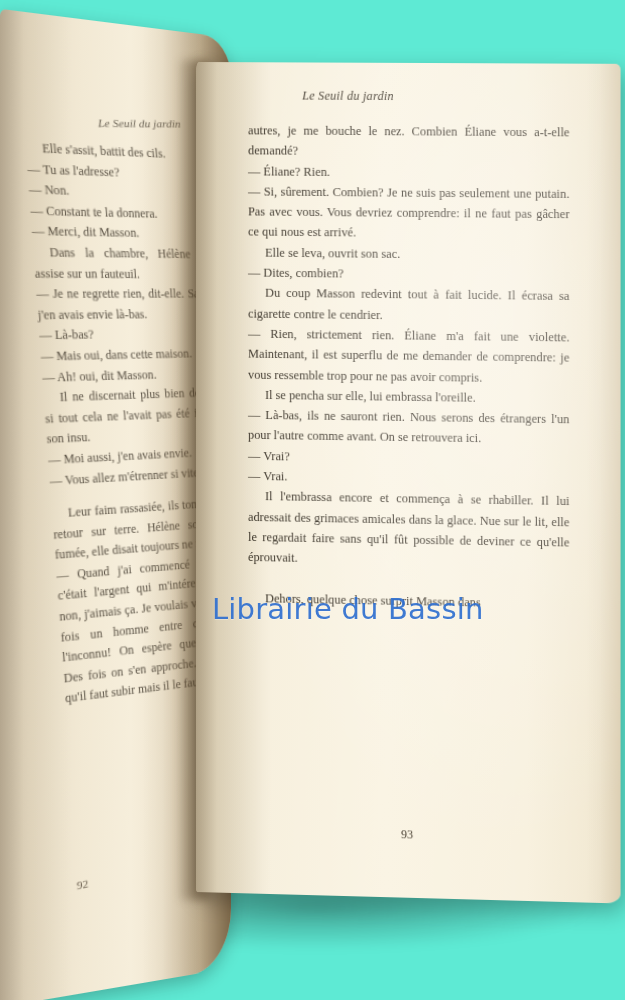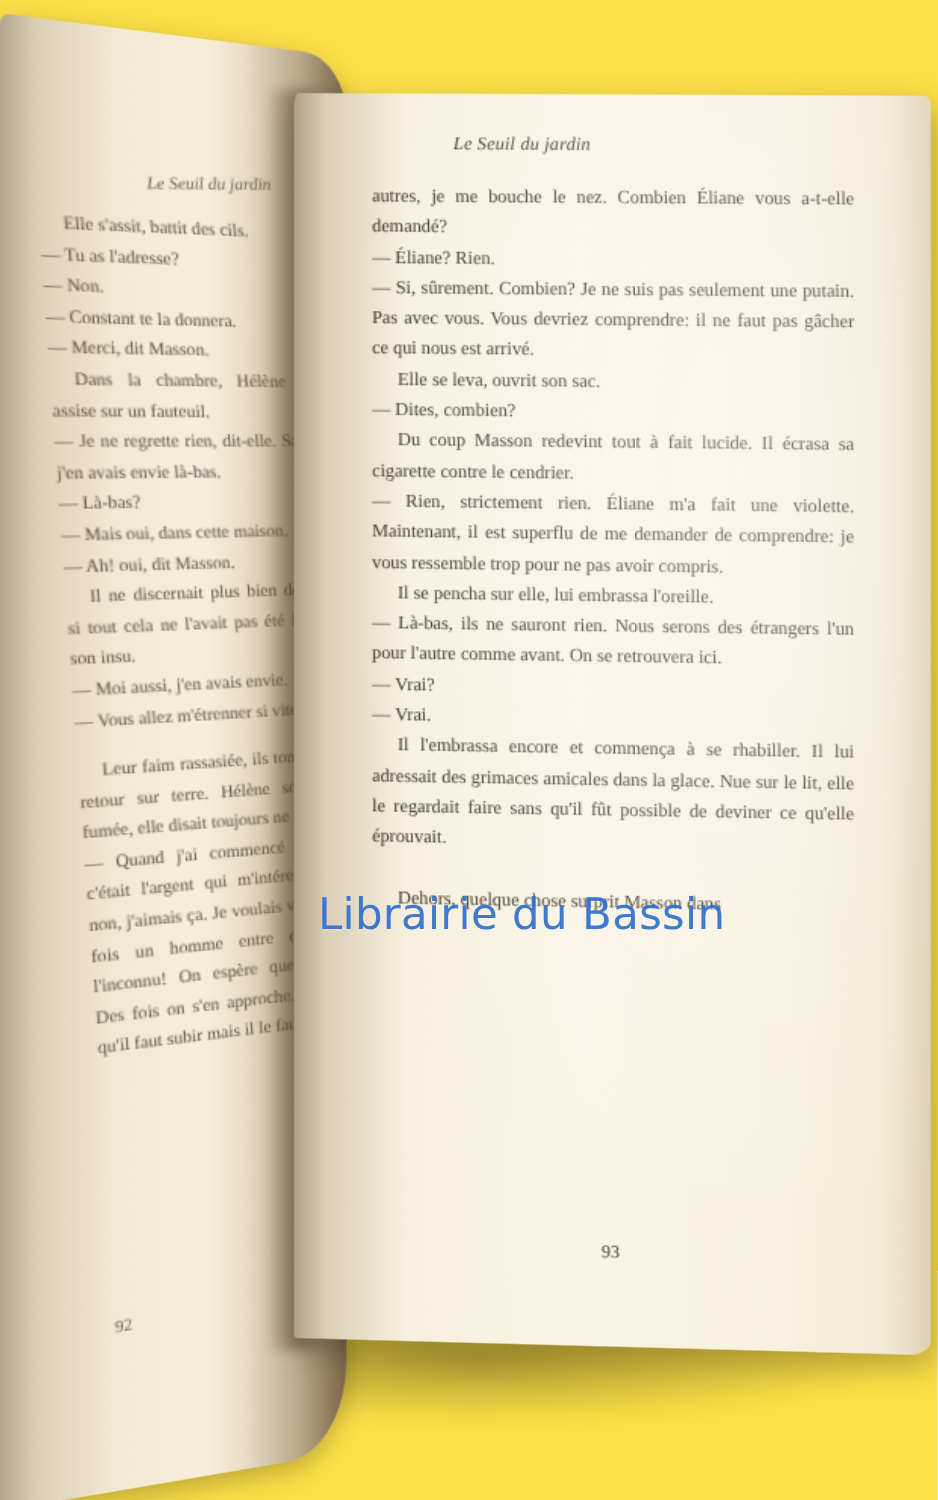--- a/index.html
+++ b/index.html
@@ -8,21 +8,21 @@
     background: #ffffff;
   }
   body {
     font-family: "Liberation Serif", serif;
   }
   #scene {
     position: relative;
     width: 625px;
     height: 1000px;
     overflow: hidden;
-    background: #fde047;
+    background: #5eead4;
   }
 
   
   .book-outer {
     position: absolute;
     left: 0px;
     top: 10px;
     width: 625px;
     height: 980px;
   }

